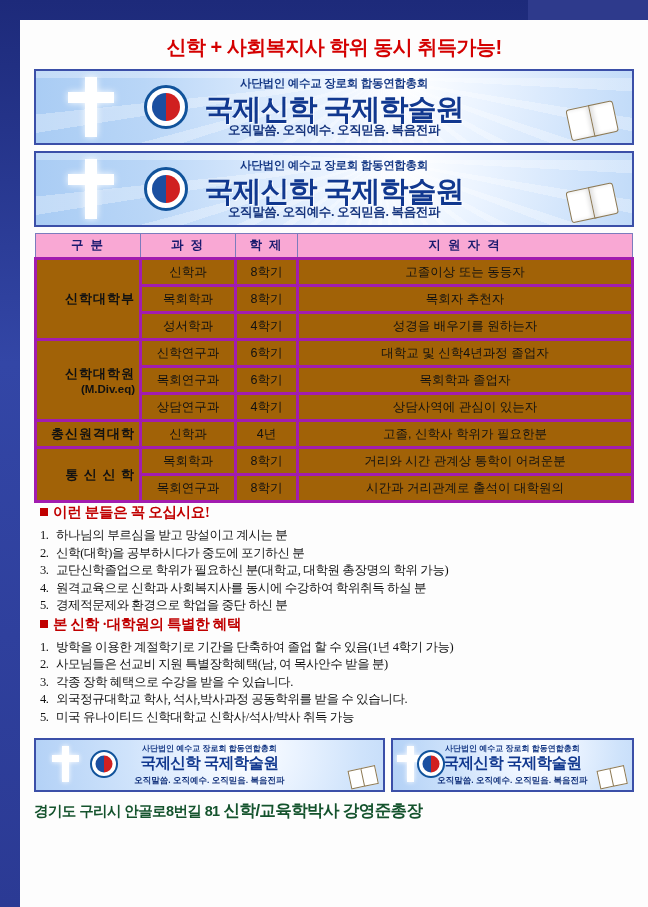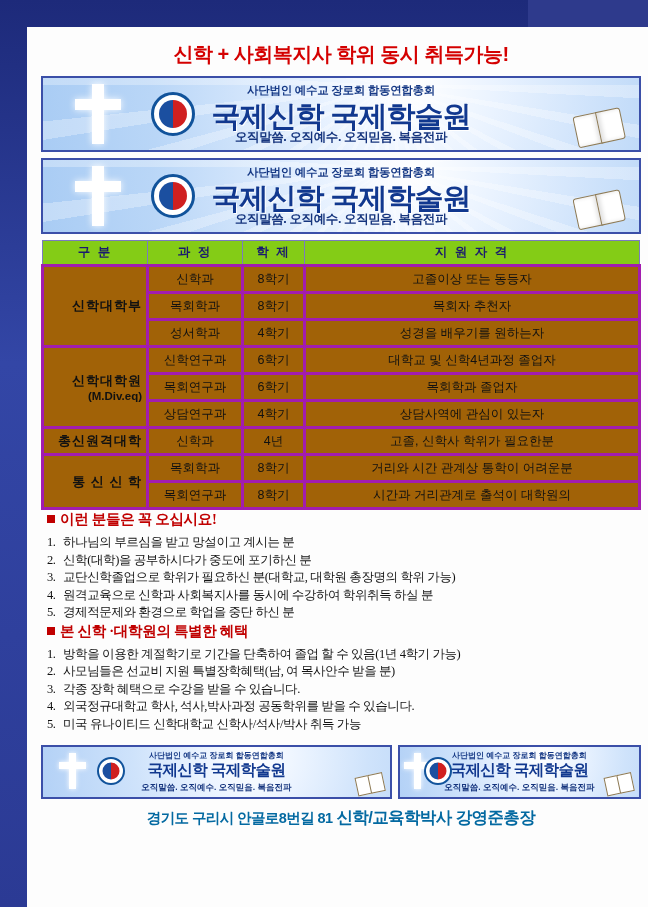--- a/index.html
+++ b/index.html
@@ -7,21 +7,21 @@
     width:648px;height:907px;
     background:#2e3a8c;
     font-family:"Liberation Sans", sans-serif;
     overflow:hidden;
   }
   .page{
     position:relative;
     width:528px;height:907px;
     background:linear-gradient(180deg,#1d2a7a 0%,#3346a6 40%,#2b3a94 100%);
     box-sizing:border-box;
-    padding:27px;
+    padding:20px;
   }
   .sheet{
     position:relative;
     width:628px;height:887px;
     background:#fdfdfd;
     box-sizing:border-box;
     padding:8px 14px;
   }
 
   
@@ -98,27 +98,28 @@
 
   
   table.course{
     width:100%;
     border-collapse:collapse;
     margin-top:6px;
     font-size:12.5px;
     table-layout:fixed;
   }
   table.course th{
-    background:#84cc16;
+    background:#f9a8d4;
     border:1px solid #7b7bbd;
     color:#1a1a6e;
     font-weight:bold;
     padding:3px 0;
     letter-spacing:2px;
     font-size:12.5px;
+    font-family:Liberation Serif, serif;
   }
   table.course td{
     border:3px solid #a21caf;
     padding:2.5px 4px;
     color:#111;
     background:#a16207;
     height:19px;
   }
   td.group{
     background:#e6e6f6;
@@ -184,25 +185,24 @@
   .fb .t3{position:absolute;bottom:3px;left:0;right:0;text-align:center;font-size:8.5px;font-weight:bold;color:#16357e;}
   .fb .book2{position:absolute;right:8px;bottom:5px;width:26px;height:17px;transform:rotate(-12deg);}
   .fb .book2 .pg{position:absolute;top:0;width:13px;height:17px;background:#fff;border:1px solid #8d7a55;}
   .fb .book2 .pg.l{left:0;}
   .fb .book2 .pg.r{left:13px;}
   .fb.right .seal2{left:24px;}
   .fb.right .cross2{left:2px;}
 
   
   .addr{
-    text-align:center;
     margin-top:8px;
     font-size:16.5px;
     font-weight:bold;
-    color:#0369a1;
+    color:#14532d;
     letter-spacing:-0.6px;
     white-space:nowrap;
   }
   .addr .small{font-size:14.5px;font-weight:bold;}
   .phone{
     text-align:center;
     margin-top:4px;
     color:#0b2fa8;
     font-weight:bold;
     font-size:27px;

